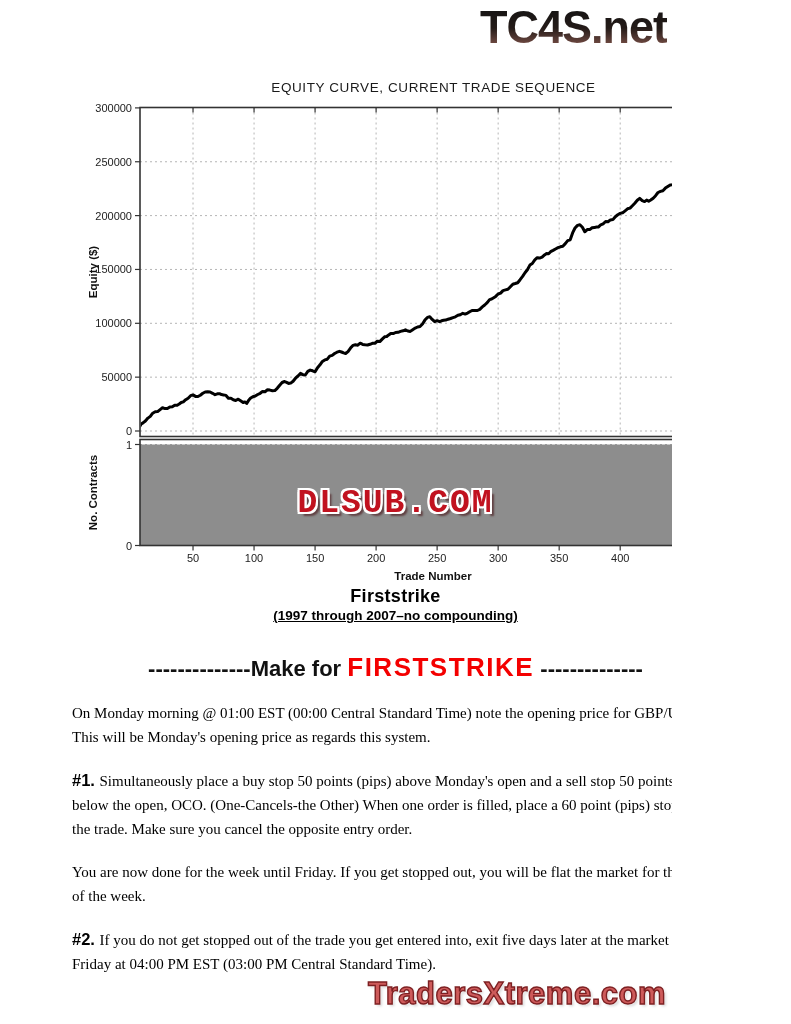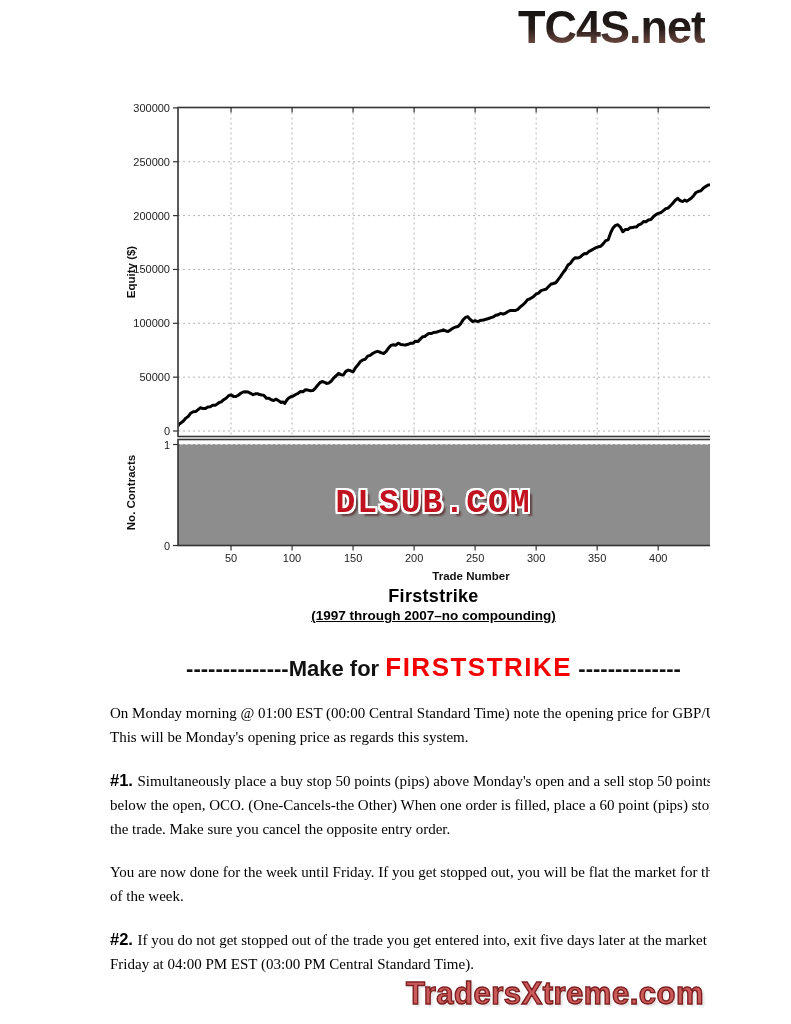--- a/index.html
+++ b/index.html
@@ -1,17 +1,17 @@
 <!DOCTYPE html>
 <html style="--rules-red: #f40000; --watermark-red: #c1121f; --footer-red: #cd5a5a; --footer-outline: #7d2022;"><head>
 <meta charset="utf-8">
 <style>
   html,body{margin:0;padding:0;background:#fff;}
   .page{position:relative;width:672px;height:1024px;background:#ffffff;overflow:hidden;
-        font-family:"Liberation Sans",sans-serif;color:#000;margin-left:38px;}
+        font-family:"Liberation Sans",sans-serif;color:#000;}
 
   
   .tc4s{position:absolute;top:2px;right:5px;font-size:45px;font-weight:bold;letter-spacing:-1px;
         font-family:"Liberation Sans",sans-serif;
         background:linear-gradient(180deg,#131313 8%,#241b18 50%,#8d5c52 92%);
         -webkit-background-clip:text;background-clip:text;color:transparent;transform:scaleY(1.03);}
 
   
   .chart-title{position:absolute;top:80px;left:140px;width:587px;text-align:center;
         font-size:13.5px;letter-spacing:0.6px;color:#1a1a1a;}
@@ -40,20 +40,21 @@
         color:var(--footer-red,#cd5a5a);-webkit-text-stroke:1.4px var(--footer-outline,#7d2022);
         text-shadow:0 0 2px #ffffff,0 0 2px #ffffff,0 0 4px #ffffff,2px 2px 3px rgba(0,0,0,0.2);}
 </style>
 </head>
 <body>
 
 <div class="page">
 
   <div class="tc4s">TC4S.net</div>
 
+  <div class="chart-title">EQUITY CURVE, CURRENT TRADE SEQUENCE</div>
 
   <svg id="chart-svg" width="791" height="600">
       <defs>
         <clipPath id="p1clip">
           <rect x="140.8" y="108.3" width="585.4" height="328.2"></rect>
         </clipPath>
       </defs>
       <line x1="140" y1="431" x2="727" y2="431" stroke="#b5b5b5" stroke-width="1" stroke-dasharray="2,3"></line>
       <line x1="140" y1="377.15" x2="727" y2="377.15" stroke="#b5b5b5" stroke-width="1" stroke-dasharray="2,3"></line>
       <line x1="140" y1="323.3" x2="727" y2="323.3" stroke="#b5b5b5" stroke-width="1" stroke-dasharray="2,3"></line>

